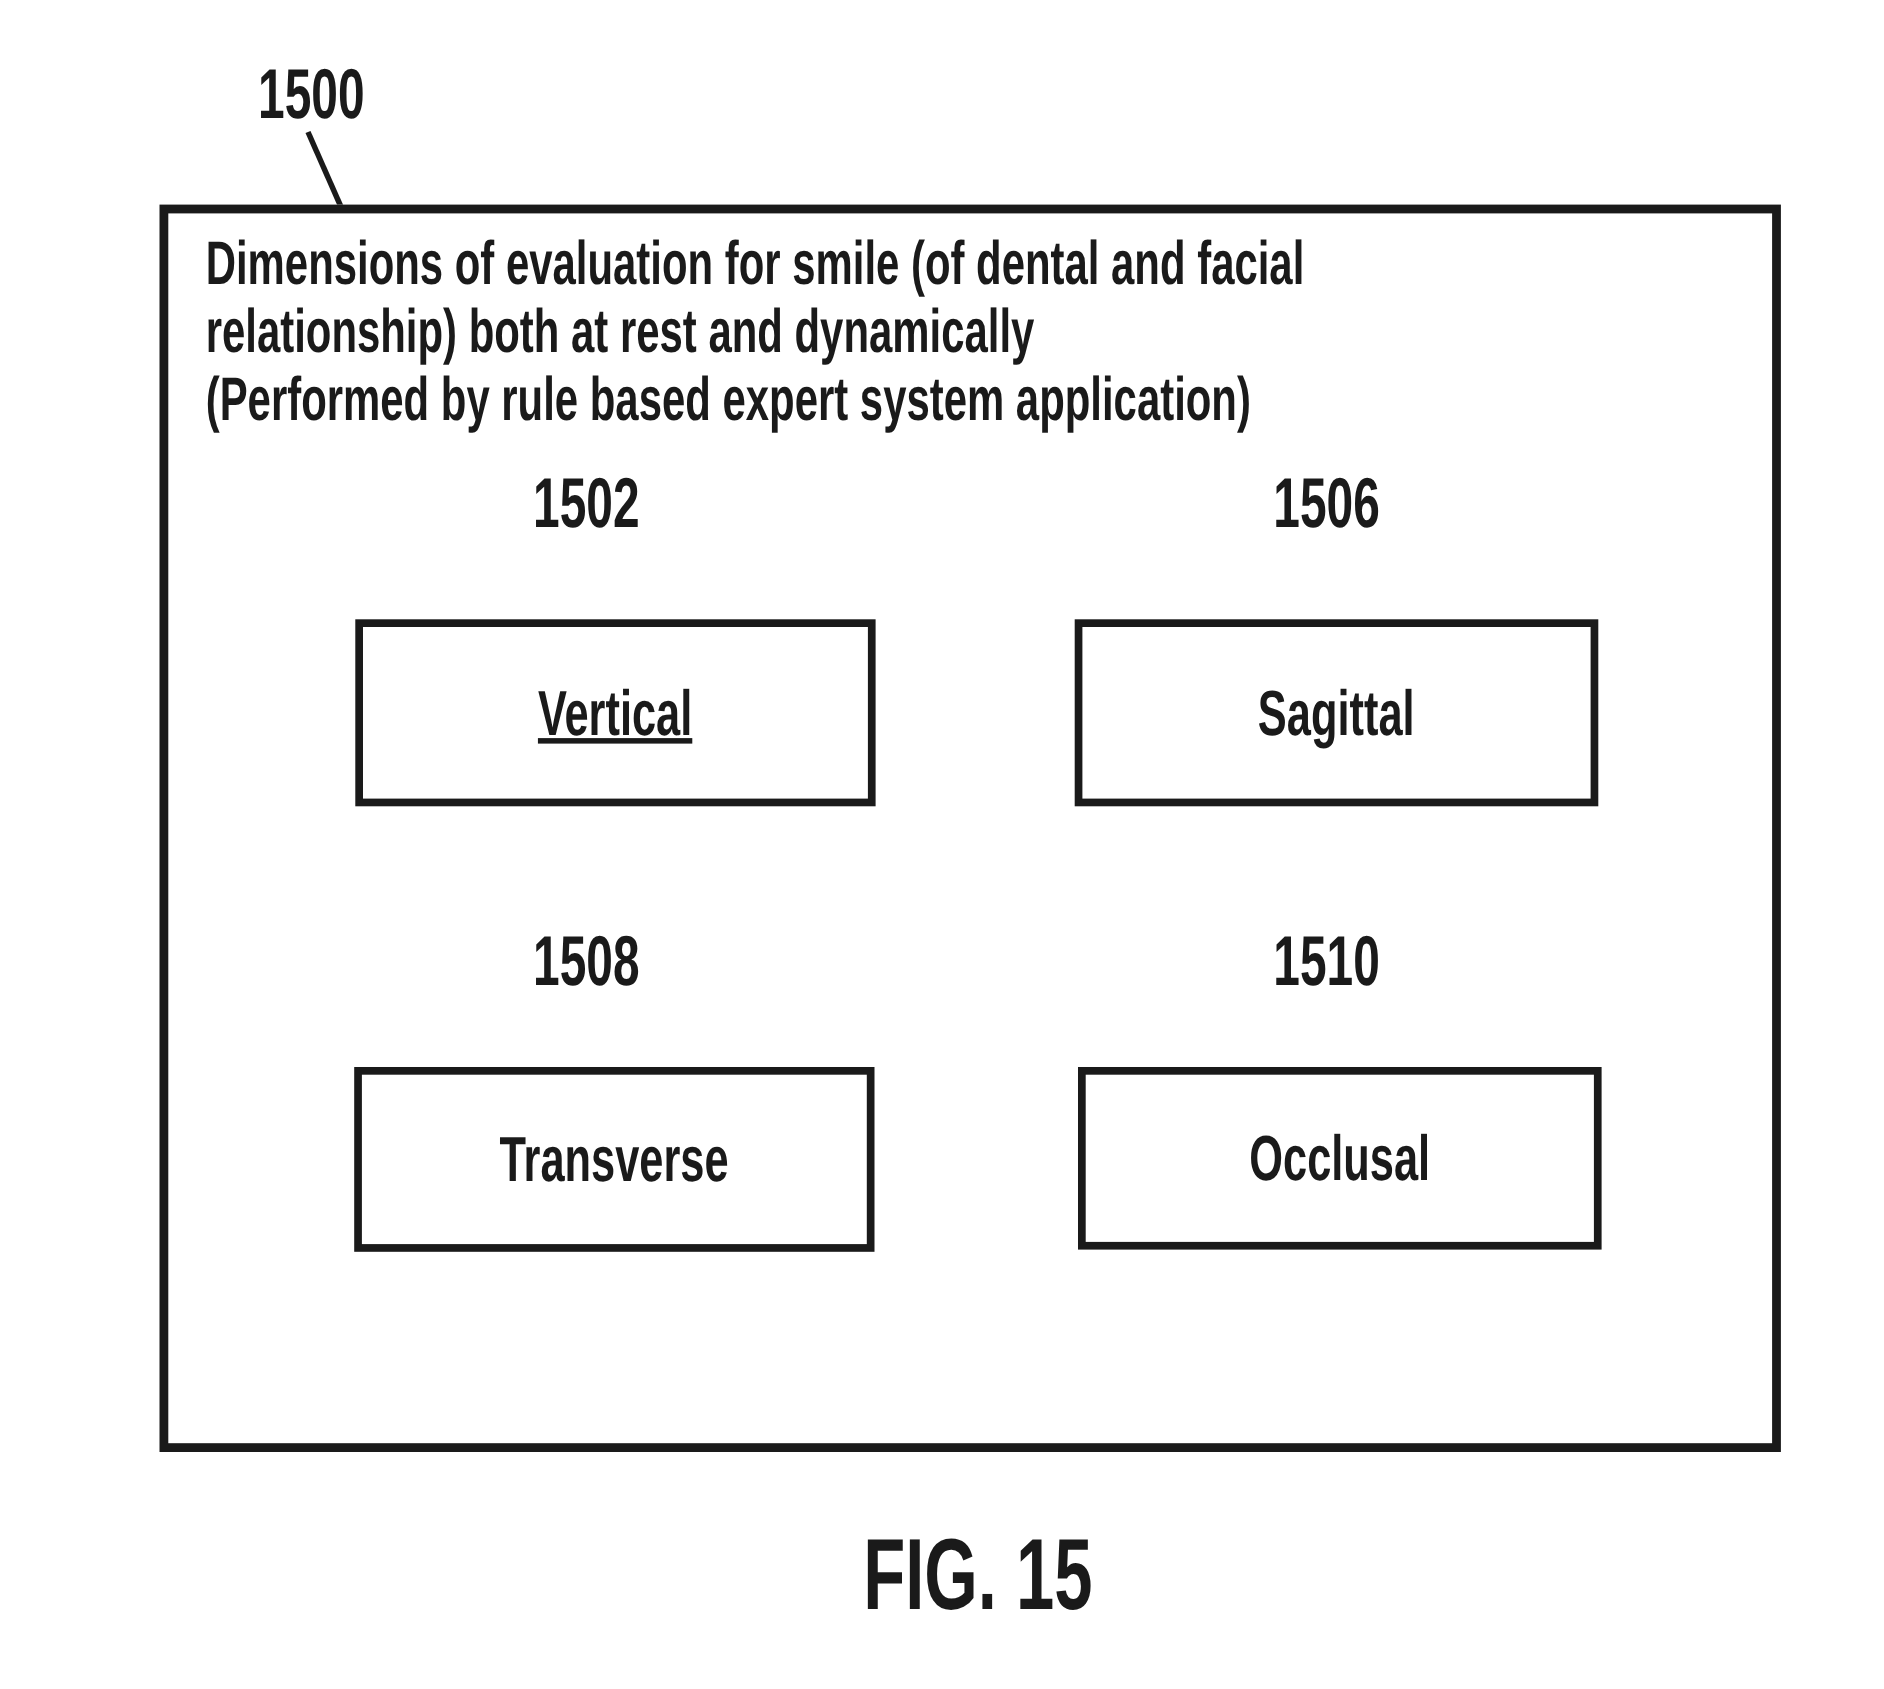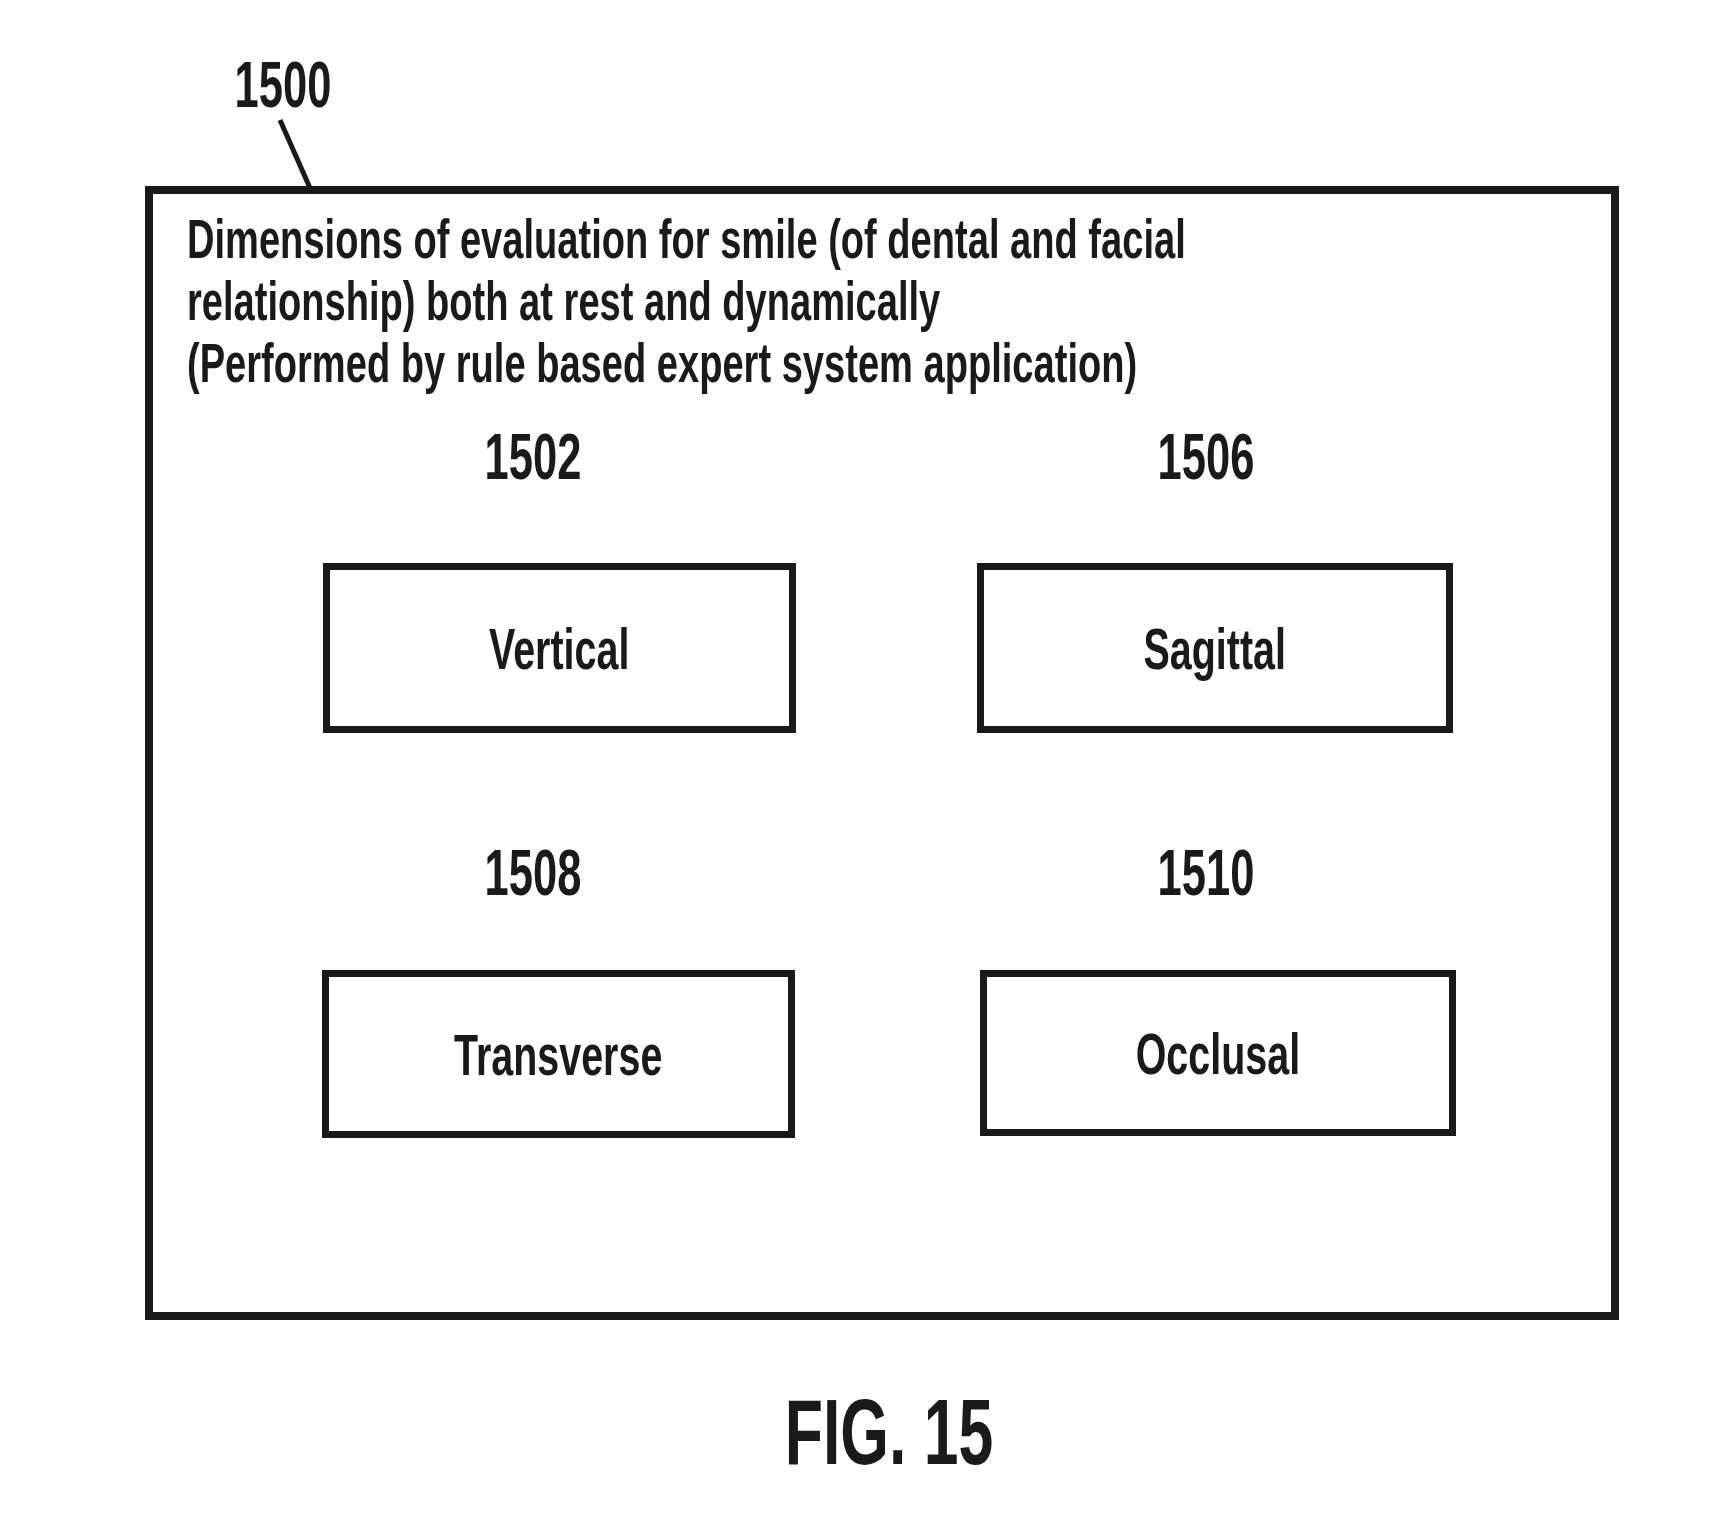--- a/index.html
+++ b/index.html
@@ -68,21 +68,21 @@
     align-items: center;
     justify-content: center;
   }
   .dim-box .dim-label {
     font-size: 58px;
     font-weight: 700;
     white-space: nowrap;
     transform: scaleX(0.68);
     transform-origin: center center;
   }
-  .box-vertical   { left: 298px; top: 563px; width: 473px; height: 170px; }
+  .box-vertical   { left: 298px; top: 563px; width: 473px; height: 170px; text-decoration: underline; }
   .box-sagittal   { left: 952px; top: 563px; width: 476px; height: 170px; }
   .box-transverse { left: 297px; top: 970px; width: 473px; height: 168px; }
   .box-occlusal   { left: 955px; top: 970px; width: 476px; height: 166px; }
   .fig-caption {
     position: absolute;
     left: 864px;
     top: 1380px;
     font-size: 92px;
     font-weight: 700;
     white-space: nowrap;

